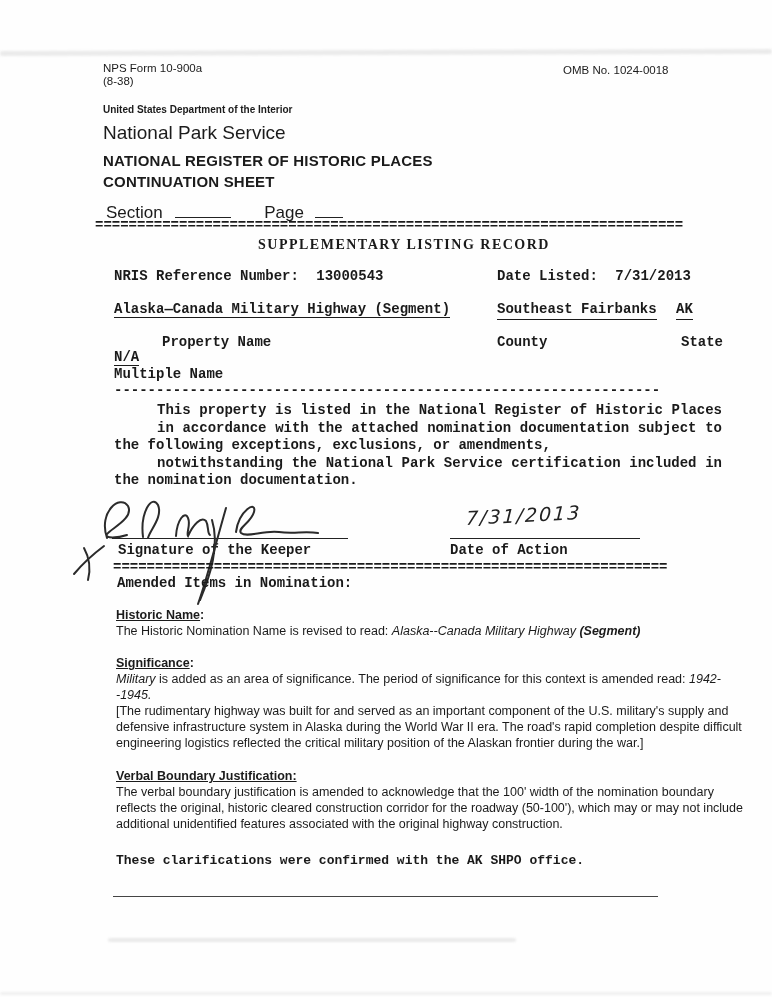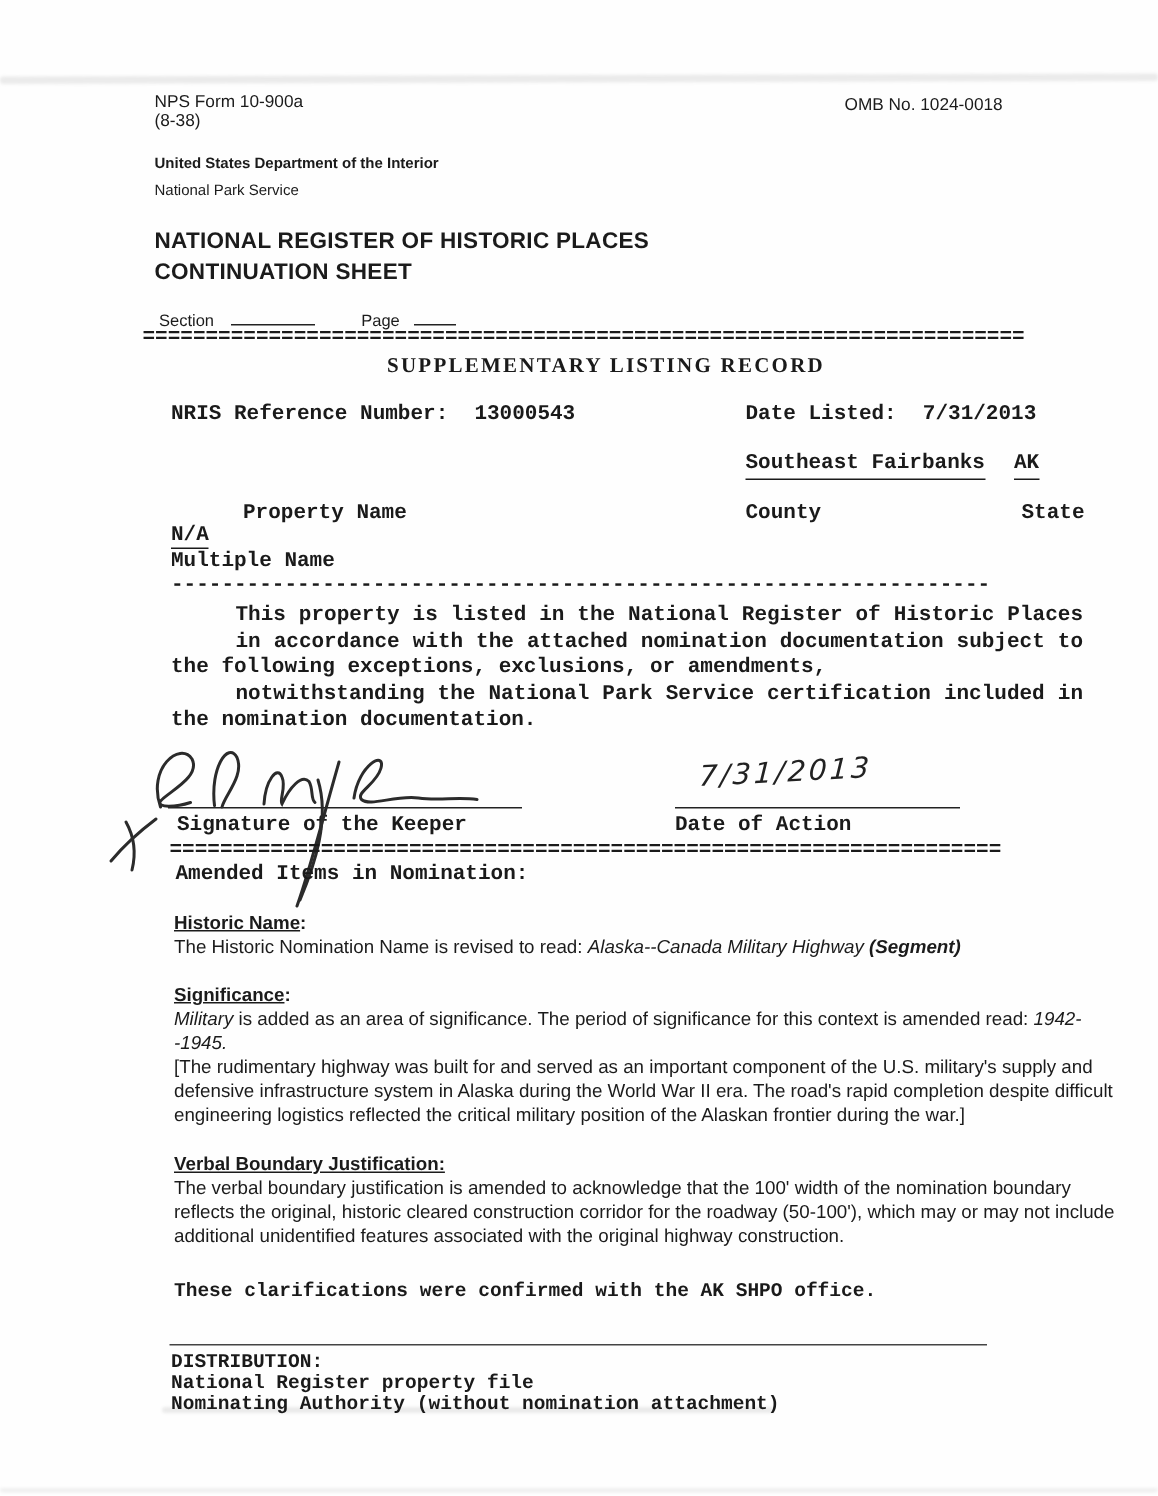--- a/index.html
+++ b/index.html
@@ -8,23 +8,23 @@
     width:772px;height:997px;
     background:#fefefe;
     font-family:"Liberation Sans",sans-serif;
     color:#1b1b1b;
     overflow:hidden;
   }
   .abs{position:absolute;}
   
   .sans-sm{font-size:11.5px;line-height:13px;}
   .agency{font-size:10px;font-weight:bold;}
-  .bureau{font-size:10px;}
+  .bureau{font-size:19px;}
   .doc-title{font-size:15px;font-weight:bold;line-height:21px;letter-spacing:.2px;}
-  .section-row{font-size:11px;}
+  .section-row{font-size:17px;}
   .blank{display:inline-block;border-bottom:1.5px solid #222;height:13px;vertical-align:baseline;}
   
   .mono{font-family:"Liberation Mono",monospace;font-weight:bold;font-size:14px;line-height:17.5px;color:#1a1a1a;}
   .mono-sm{font-family:"Liberation Mono",monospace;font-weight:bold;font-size:13px;line-height:14px;color:#1a1a1a;}
   .sep{white-space:nowrap;letter-spacing:0;}
   .slr-heading{letter-spacing:1.5px;font-family:Liberation Serif, serif;}
   .u{border-bottom:1.5px solid #1a1a1a;padding-bottom:0px;}
   .para{width:608px;}
   .para .ln{white-space:nowrap;}
   .para .ln.stretch{white-space:normal;text-align:justify;text-align-last:justify;margin-left:43px;}
@@ -81,20 +81,21 @@
   <div class="abs mono" style="top:268px;left:114px;width:610px;">
     <span>NRIS Reference Number:</span>
     <span style="margin-left:9px;">13000543</span>
     <span class="abs" style="left:383px;top:0;">
       <span>Date Listed:</span>
       <span style="margin-left:9px;">7/31/2013</span>
     </span>
   </div>
 
   <div class="abs mono" style="top:301px;left:114px;width:620px;">
+    <span class="u">Alaska—Canada Military Highway (Segment)</span>
     <span class="abs u" style="left:383px;top:0;">Southeast Fairbanks</span>
     <span class="abs u" style="left:562px;top:0;">AK</span>
   </div>
   <div class="abs mono" style="top:334px;left:114px;width:620px;padding-left:48px;">
     <span>Property Name</span>
     <span class="abs" style="left:383px;top:0;">County</span>
     <span class="abs" style="left:567px;top:0;">State</span>
   </div>
 
   <div class="abs mono" style="top:349px;left:114px;">
@@ -163,19 +164,14 @@
   <div class="abs amend" style="top:768px;left:116px;">
     <div class="head">
       <span class="hu">Verbal Boundary Justification:</span><span></span>
     </div>
     <div>The verbal boundary justification is amended to acknowledge that the 100' width of the nomination boundary reflects the original, historic cleared construction corridor for the roadway (50-100'), which may or may not include additional unidentified features associated with the original highway construction.</div>
   </div>
 
   <div class="abs mono-sm" style="top:854px;left:116px;">These clarifications were confirmed with the AK SHPO office.</div>
 
   <div class="abs distline" style="top:896px;left:113px;width:545px;"></div>
-  <div class="abs mono-sm" style="top:901px;left:114px;">
-    <div>DISTRIBUTION:</div>
-    <div>National Register property file</div>
-    <div>Nominating Authority (without nomination attachment)</div>
-  </div>
 
 </div>
 
 </body></html>

